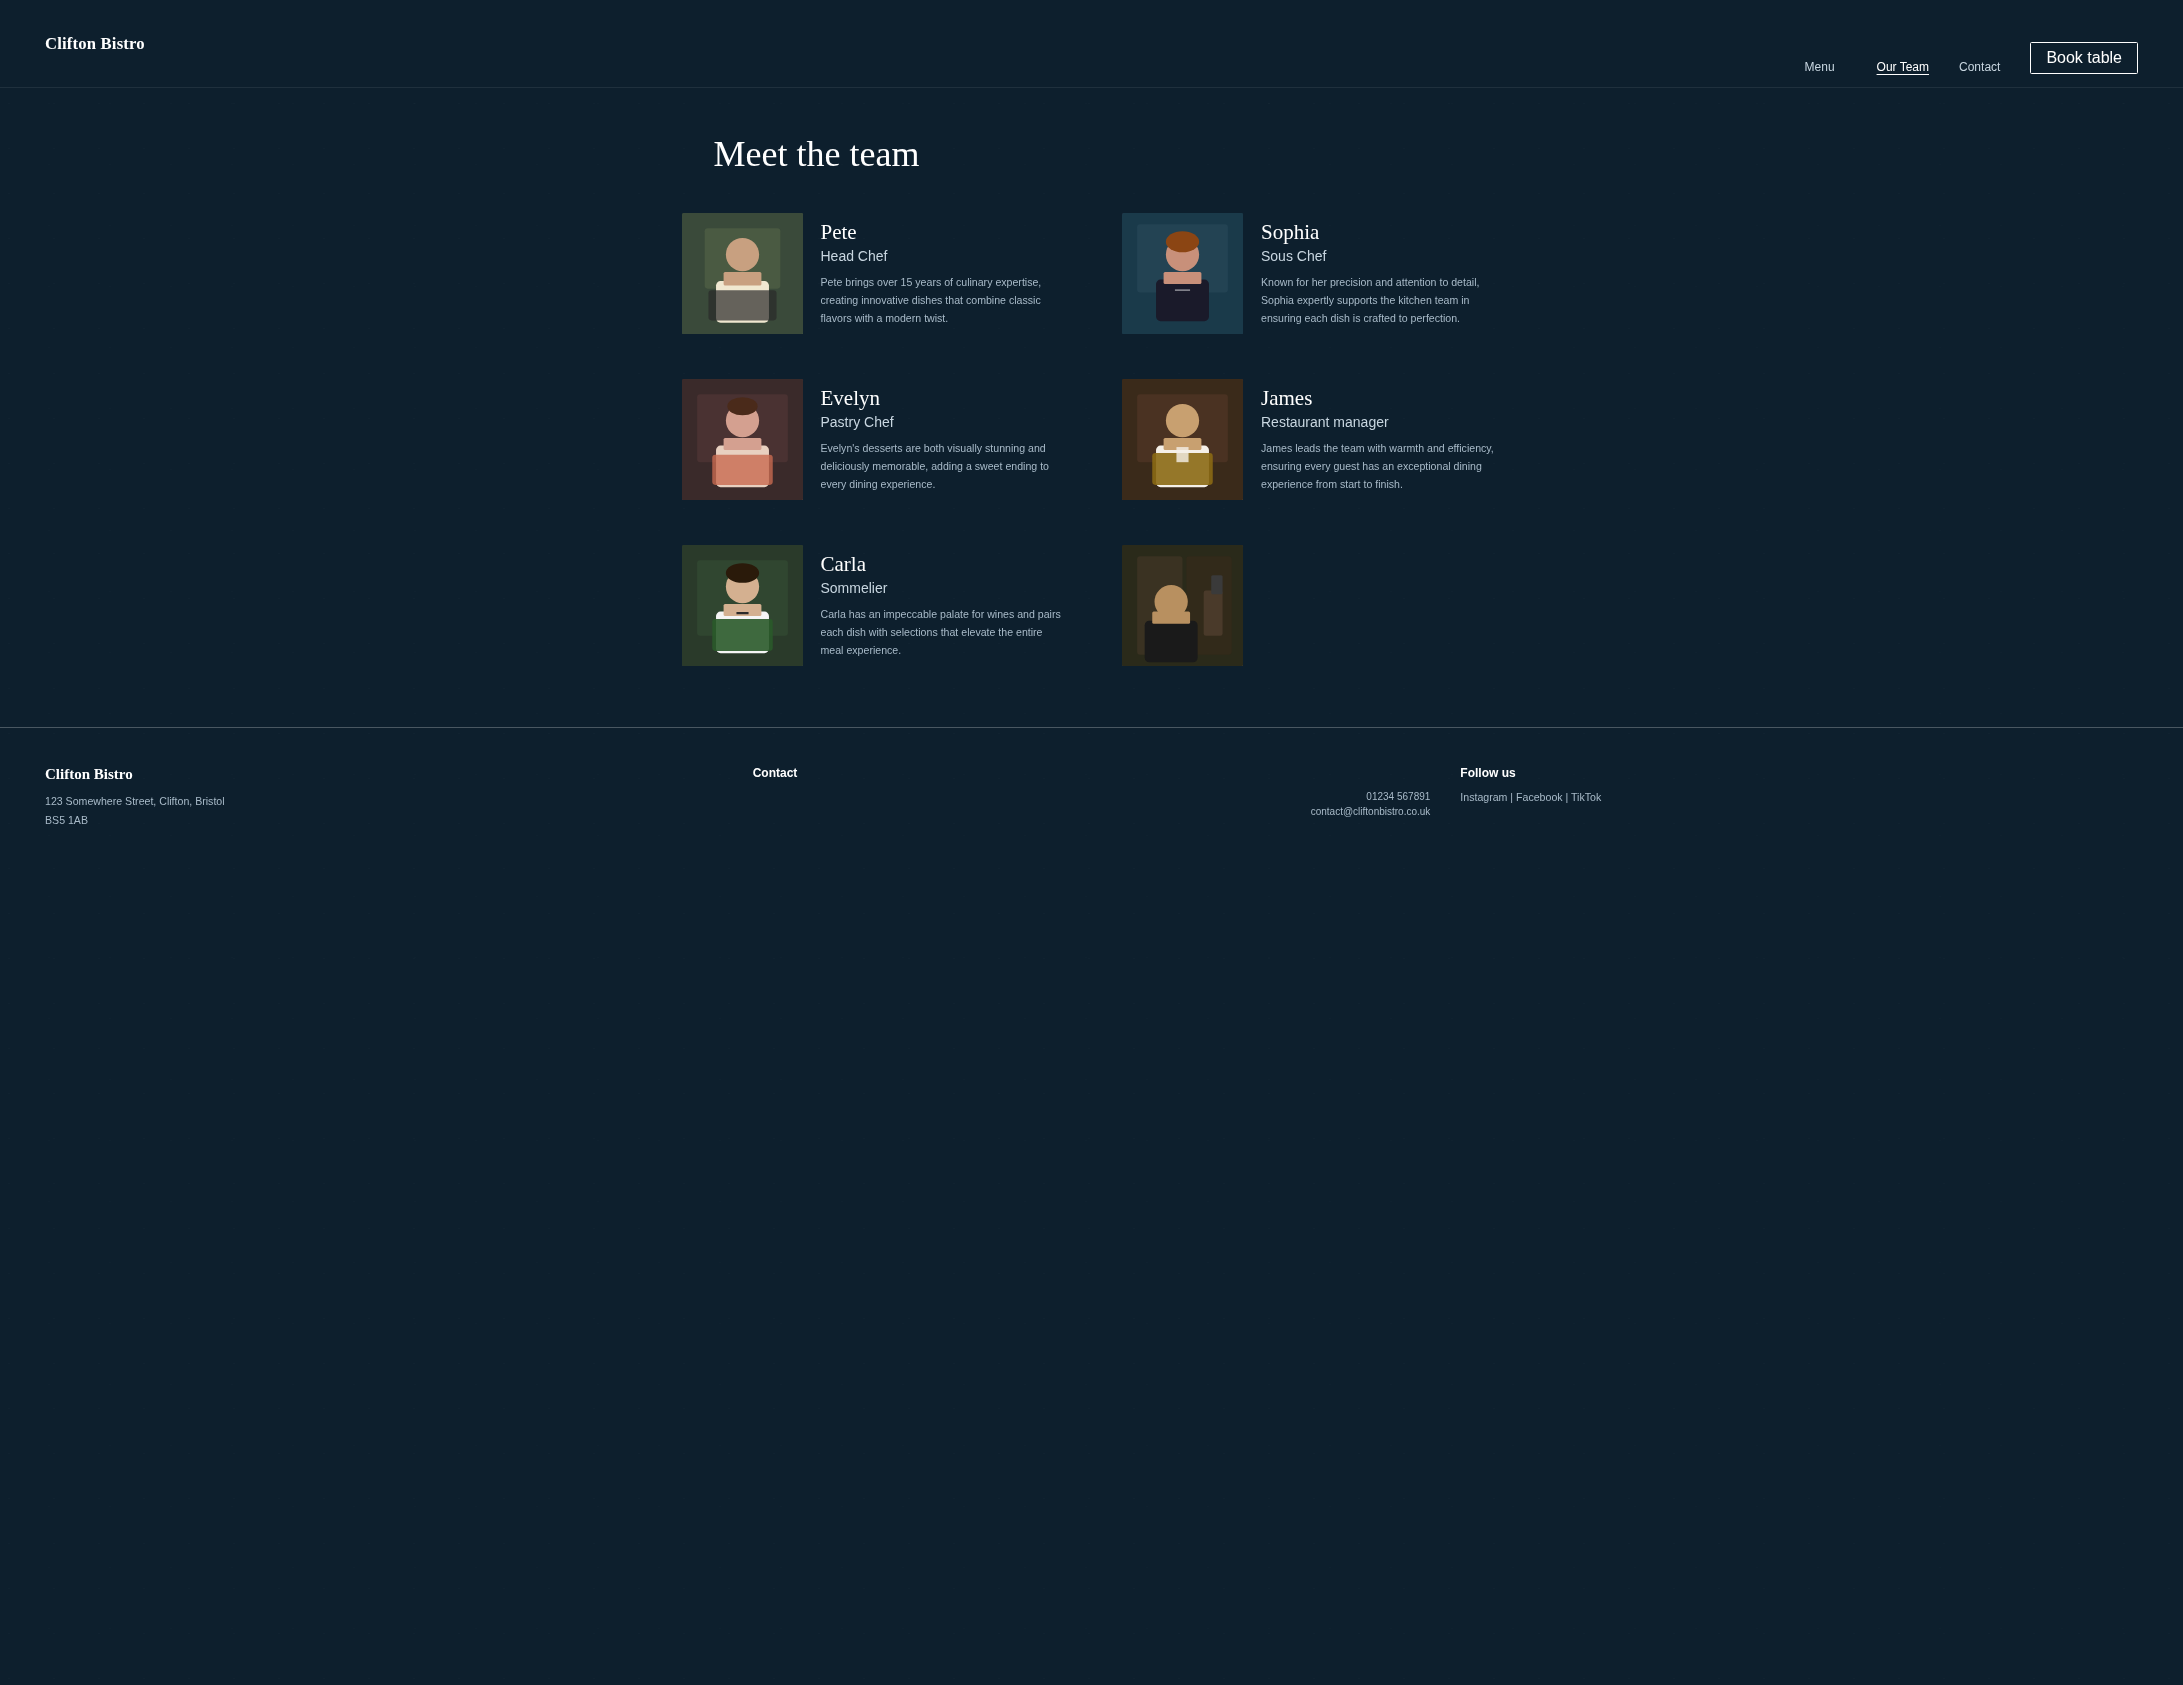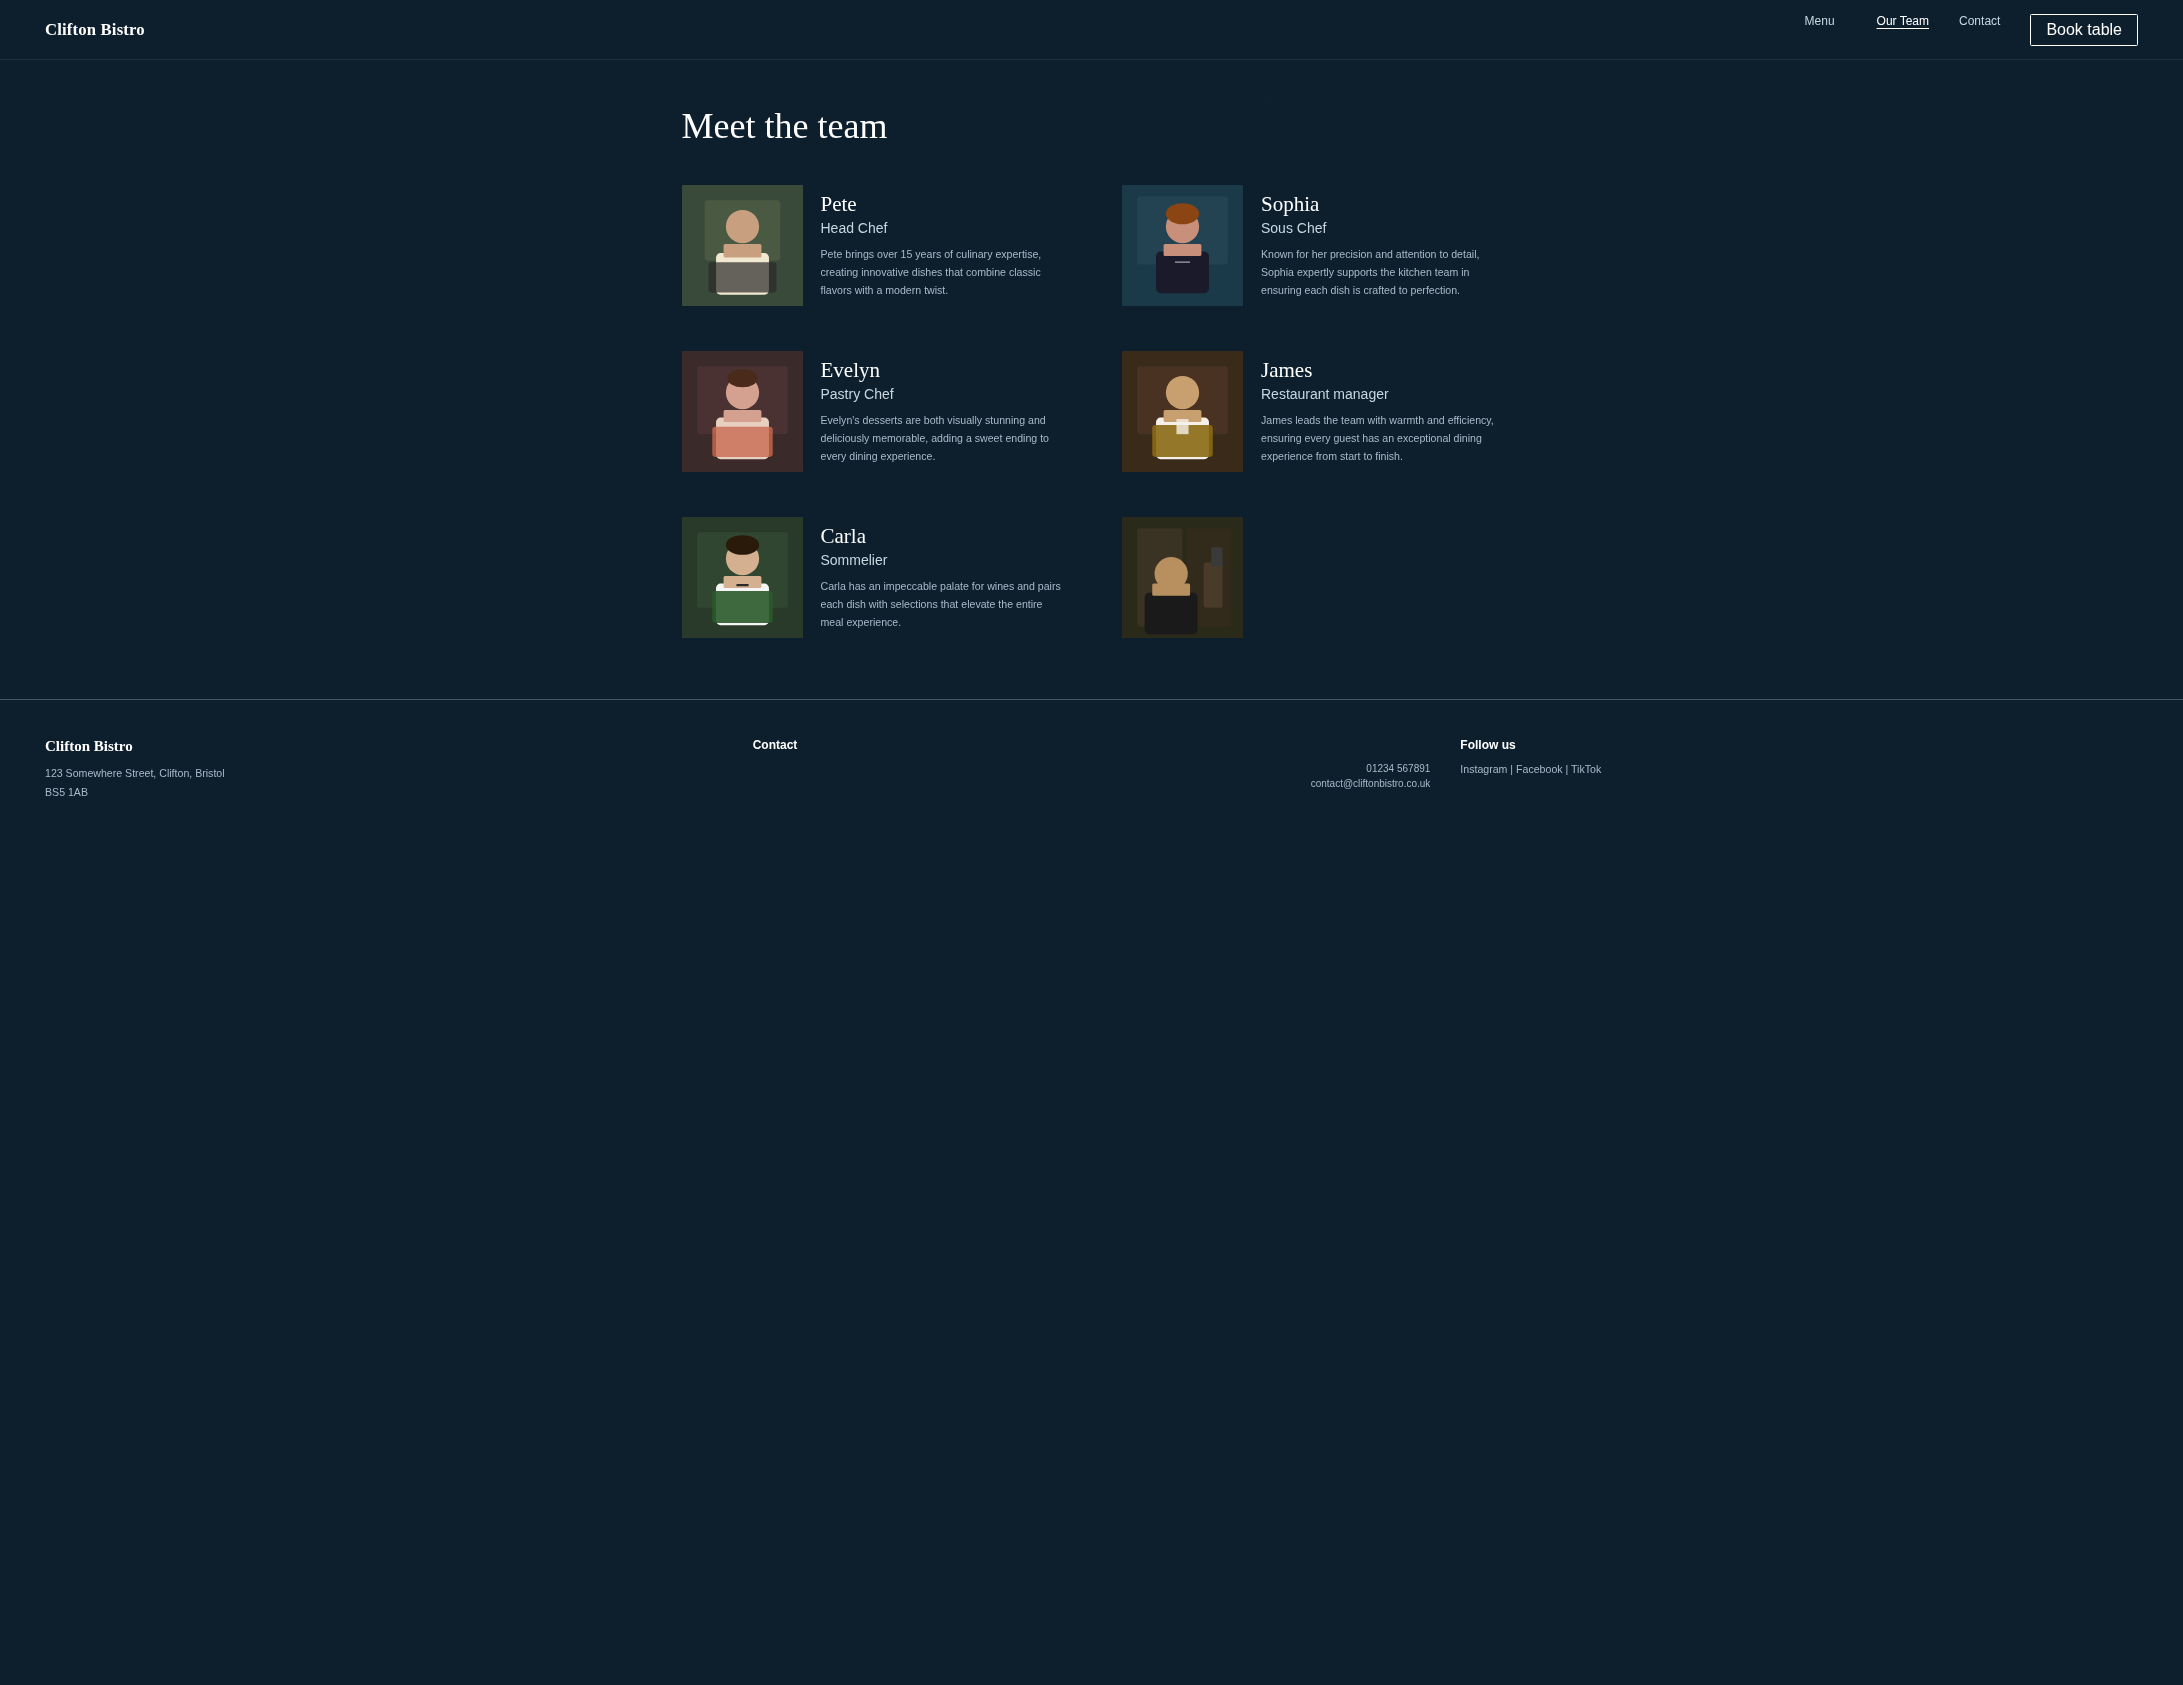--- a/index.html
+++ b/index.html
@@ -27,22 +27,23 @@
 
     .nav-logo {
       font-size: 16.7px;
       font-weight: 600;
       color: #fff;
       letter-spacing: 0.01em;
     }
 
     .nav-links {
       display: flex;
-      align-items: flex-start;
+      align-items: flex-end;
       gap: 30px;
+      margin-top: 28px;
     }
 
     .nav-link {
       color: #c8d6e0;
       font-size: 12px;
       font-family: Arial, sans-serif;
       text-decoration: none;
       cursor: pointer;
     }
 
@@ -70,20 +71,21 @@
       margin: 0 auto;
       padding: 45px 45px 61px;
     }
 
     .page-title {
       font-size: 36px;
       font-weight: 400;
       color: #fff;
       margin-bottom: 38px;
       font-family: Georgia, serif;
+      margin-left: 32px;
     }
 
     .team-grid {
       display: grid;
       grid-template-columns: 1fr 1fr;
       gap: 45px 61px;
     }
 
     .team-member {
       display: flex;

